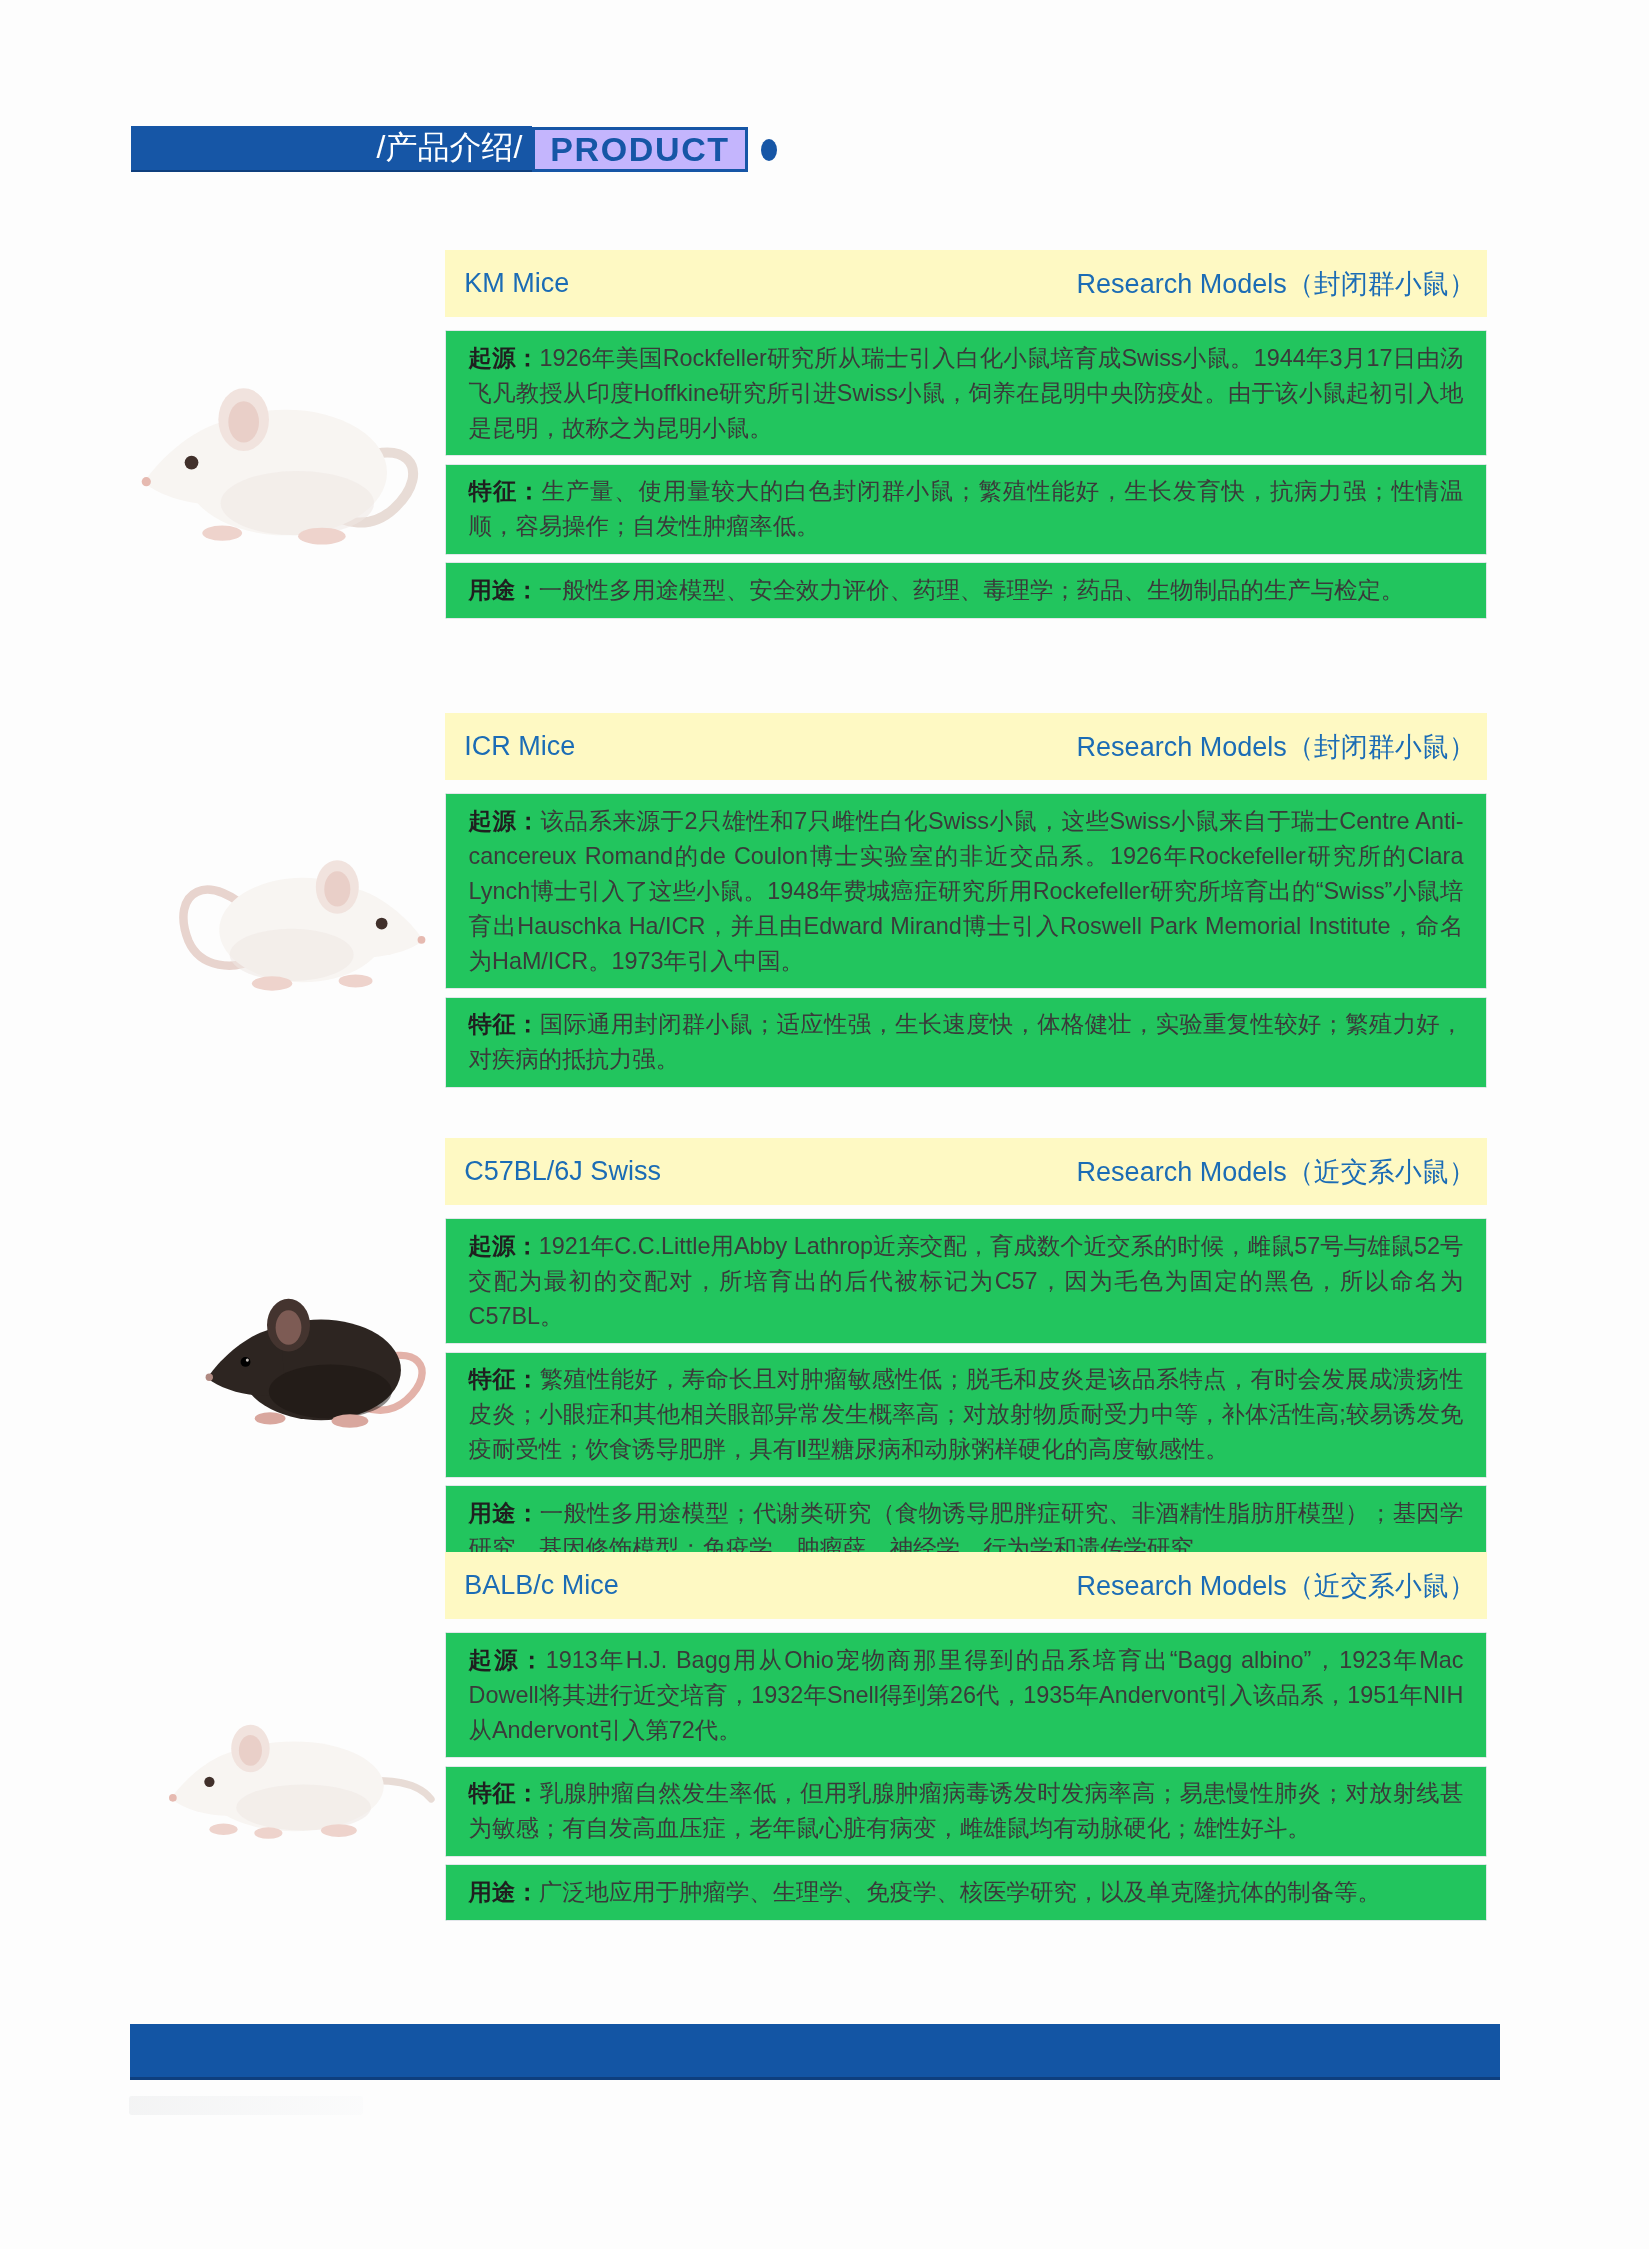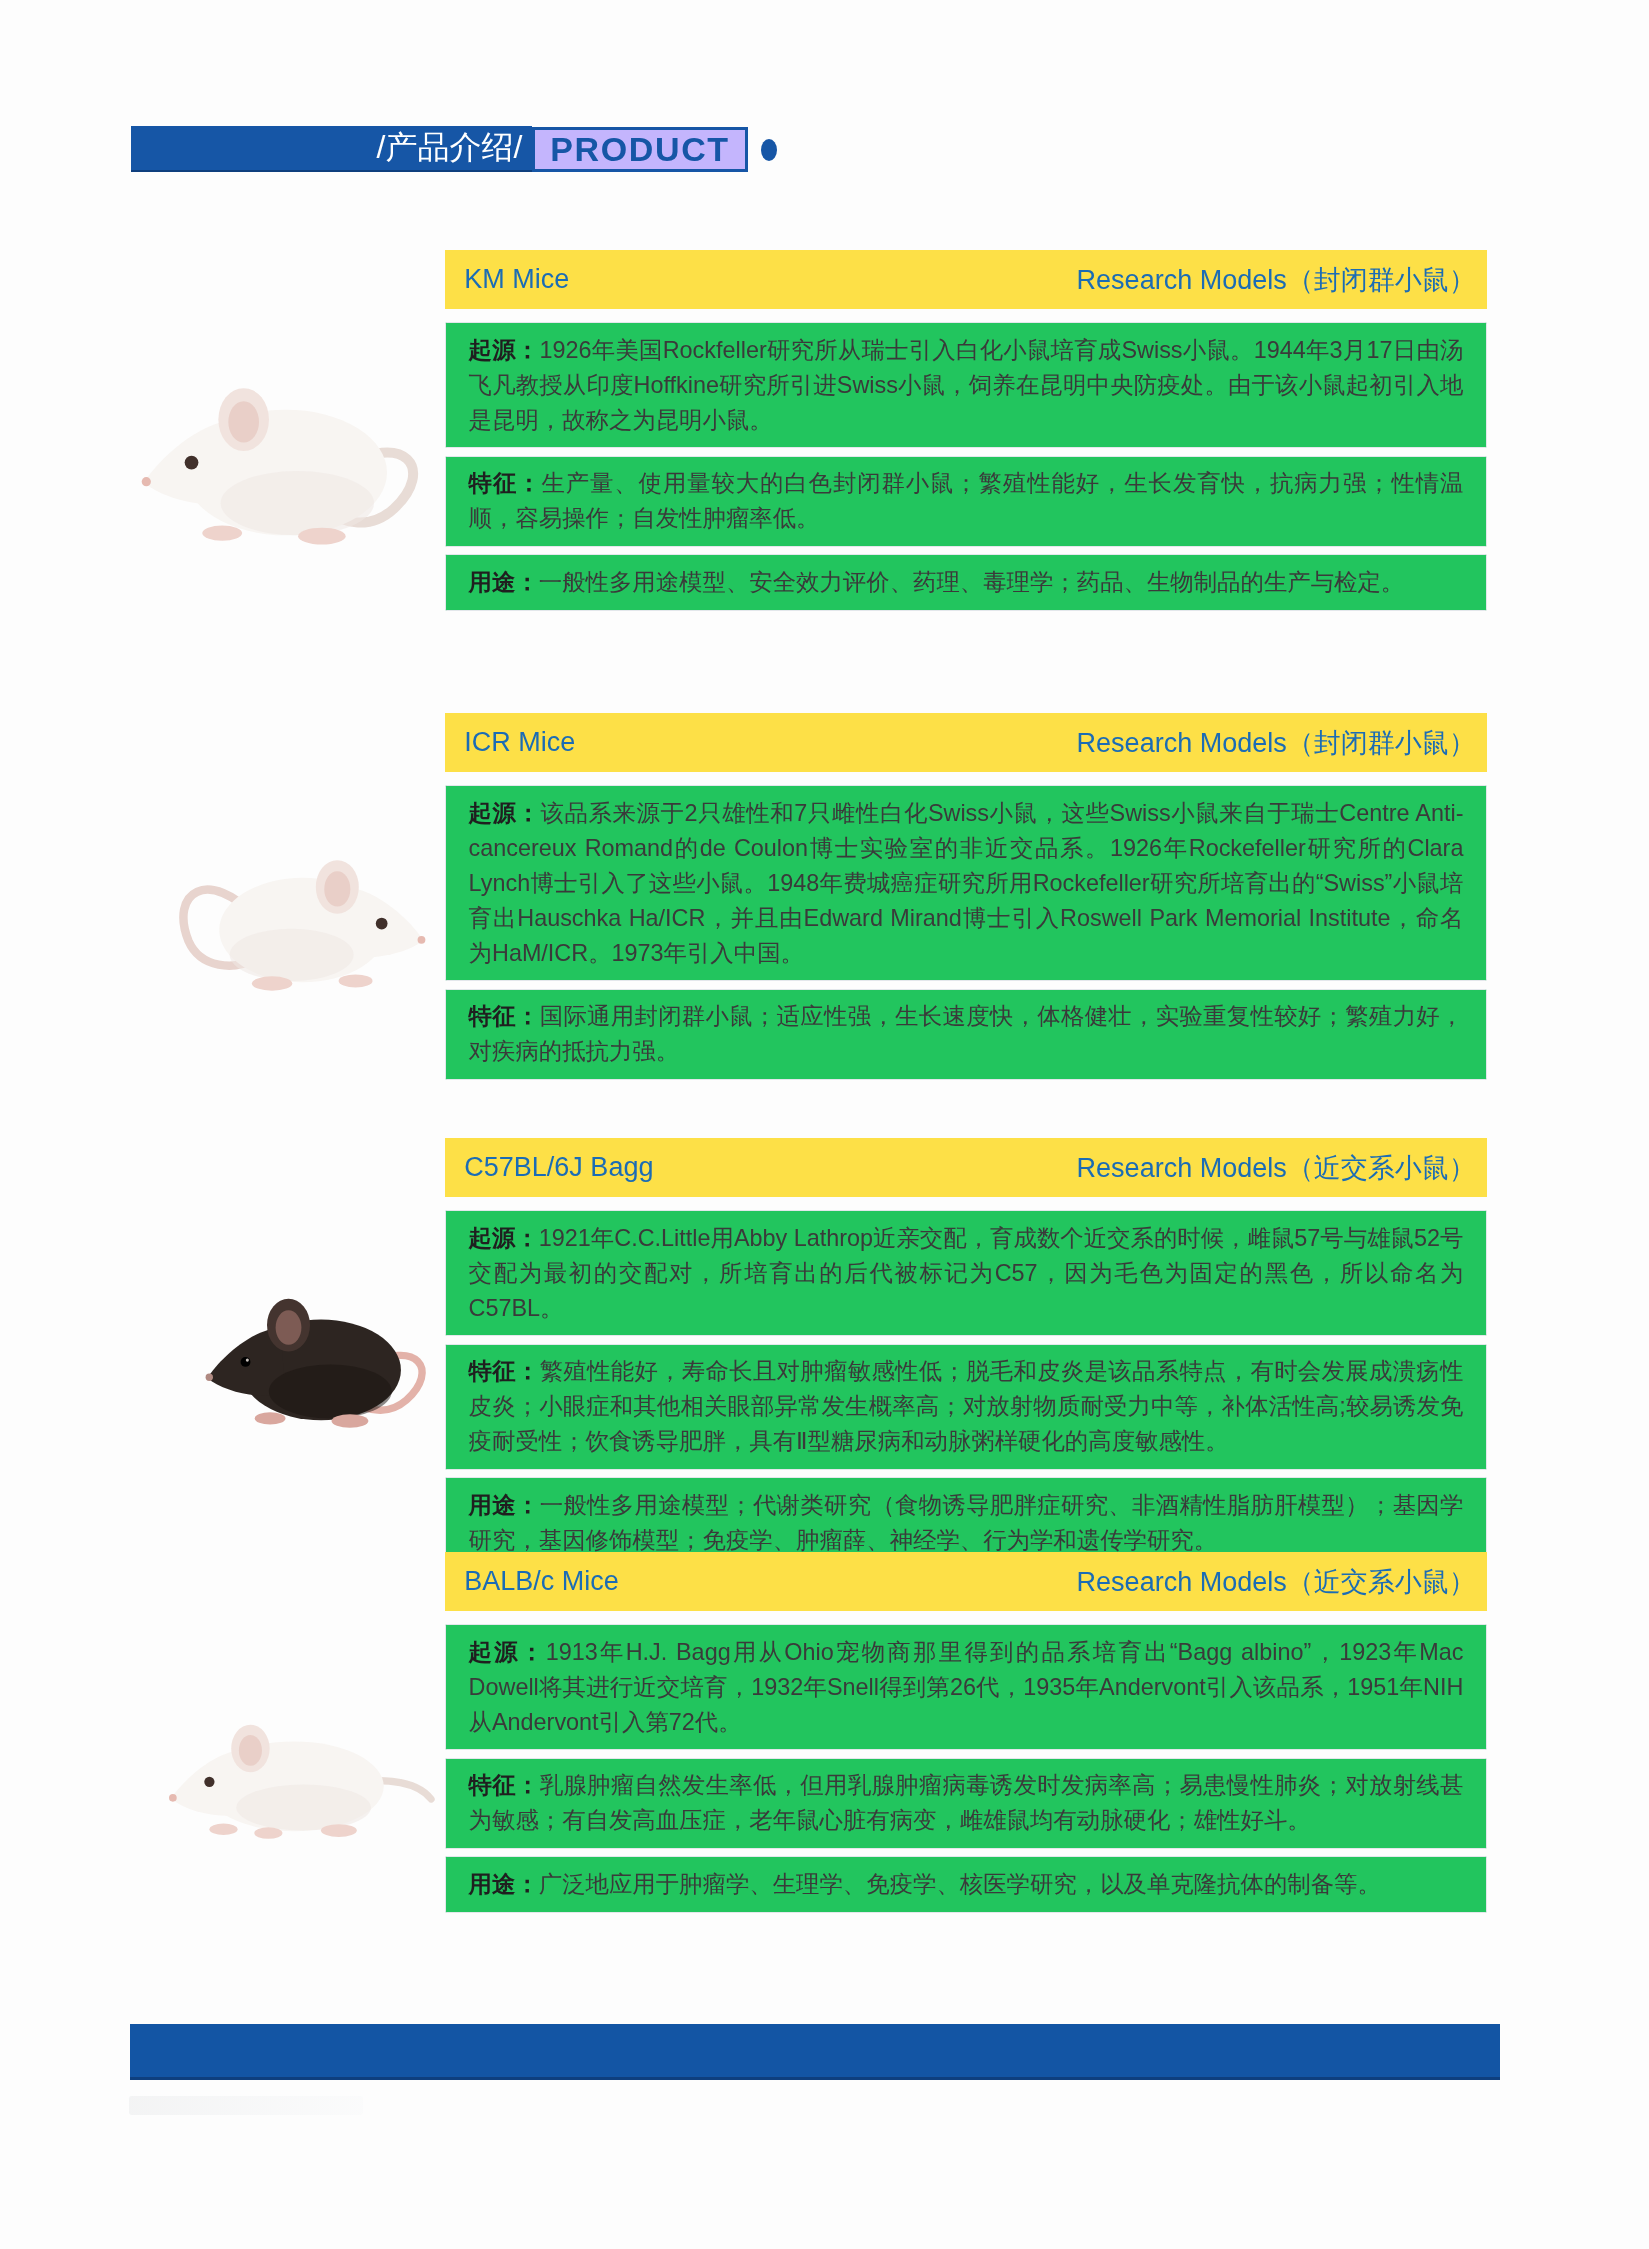--- a/index.html
+++ b/index.html
@@ -21,21 +21,21 @@
     width:216px;border:3.2px solid #1656a6;background:#c4b5fd;color:#1656a6;
     display:flex;align-items:center;justify-content:center;
     font-size:34px;font-weight:600;letter-spacing:1.6px;box-sizing:border-box;
   }
   .banner-dot{width:16px;height:22px;background:#1656a6;border-radius:50%;align-self:center;margin-left:13px;}
 
   
   .strain{position:absolute;left:0;width:1650px;}
   .strain .content{margin-left:445px;width:1042px;}
   .strain-header{
-    height:59px;background:#fde047;color:#1b6cb5;
+    height:67px;background:#fef9c3;color:#1b6cb5;
     display:flex;align-items:center;justify-content:space-between;
     padding:0 11.3px 0 19.3px;box-sizing:border-box;
     font-size:27px;margin-bottom:13px;
   }
   .strain-title{font-weight:500;}
   .strain-sub{font-weight:500;}
   .info-box{
     background:#22c55e;border:1.6px solid #e3e7eb;border-radius:1.6px;
     padding:9.7px 22.6px;margin-bottom:7.3px;box-sizing:border-box;
     font-size:23.4px;line-height:35px;color:#3a3a3a;text-align:justify;
@@ -139,21 +139,21 @@
       <ellipse cx="162" cy="96" rx="21" ry="28" fill="#7d5b54"></ellipse>
       <circle cx="92" cy="152" r="8" fill="#000000"></circle>
       <circle cx="95" cy="149" r="2.5" fill="#c9c2bd"></circle>
       <circle cx="33" cy="177" r="6" fill="#b08a82"></circle>
       <ellipse cx="132" cy="244" rx="25" ry="10" fill="#d9a79e"></ellipse>
       <ellipse cx="262" cy="248" rx="30" ry="11" fill="#d9a79e"></ellipse>
     </svg>
   </div>
   <div class="content">
     <div class="strain-header">
-      <span class="strain-title">C57BL/6J Bagg</span>
+      <span class="strain-title">C57BL/6J Swiss</span>
       <span class="strain-sub">Research Models（近交系小鼠）</span>
     </div>
     <div class="info-box">
       <b>起源：</b><span>1921年C.C.Little用Abby Lathrop近亲交配，育成数个近交系的时候，雌鼠57号与雄鼠52号交配为最初的交配对，所培育出的后代被标记为C57，因为毛色为固定的黑色，所以命名为C57BL。</span>
     </div>
     <div class="info-box">
       <b>特征：</b><span>繁殖性能好，寿命长且对肿瘤敏感性低；脱毛和皮炎是该品系特点，有时会发展成溃疡性皮炎；小眼症和其他相关眼部异常发生概率高；对放射物质耐受力中等，补体活性高;较易诱发免疫耐受性；饮食诱导肥胖，具有Ⅱ型糖尿病和动脉粥样硬化的高度敏感性。</span>
     </div>
     <div class="info-box">
       <b>用途：</b><span>一般性多用途模型；代谢类研究（食物诱导肥胖症研究、非酒精性脂肪肝模型）；基因学研究，基因修饰模型；免疫学、肿瘤薛、神经学、行为学和遗传学研究。</span>

